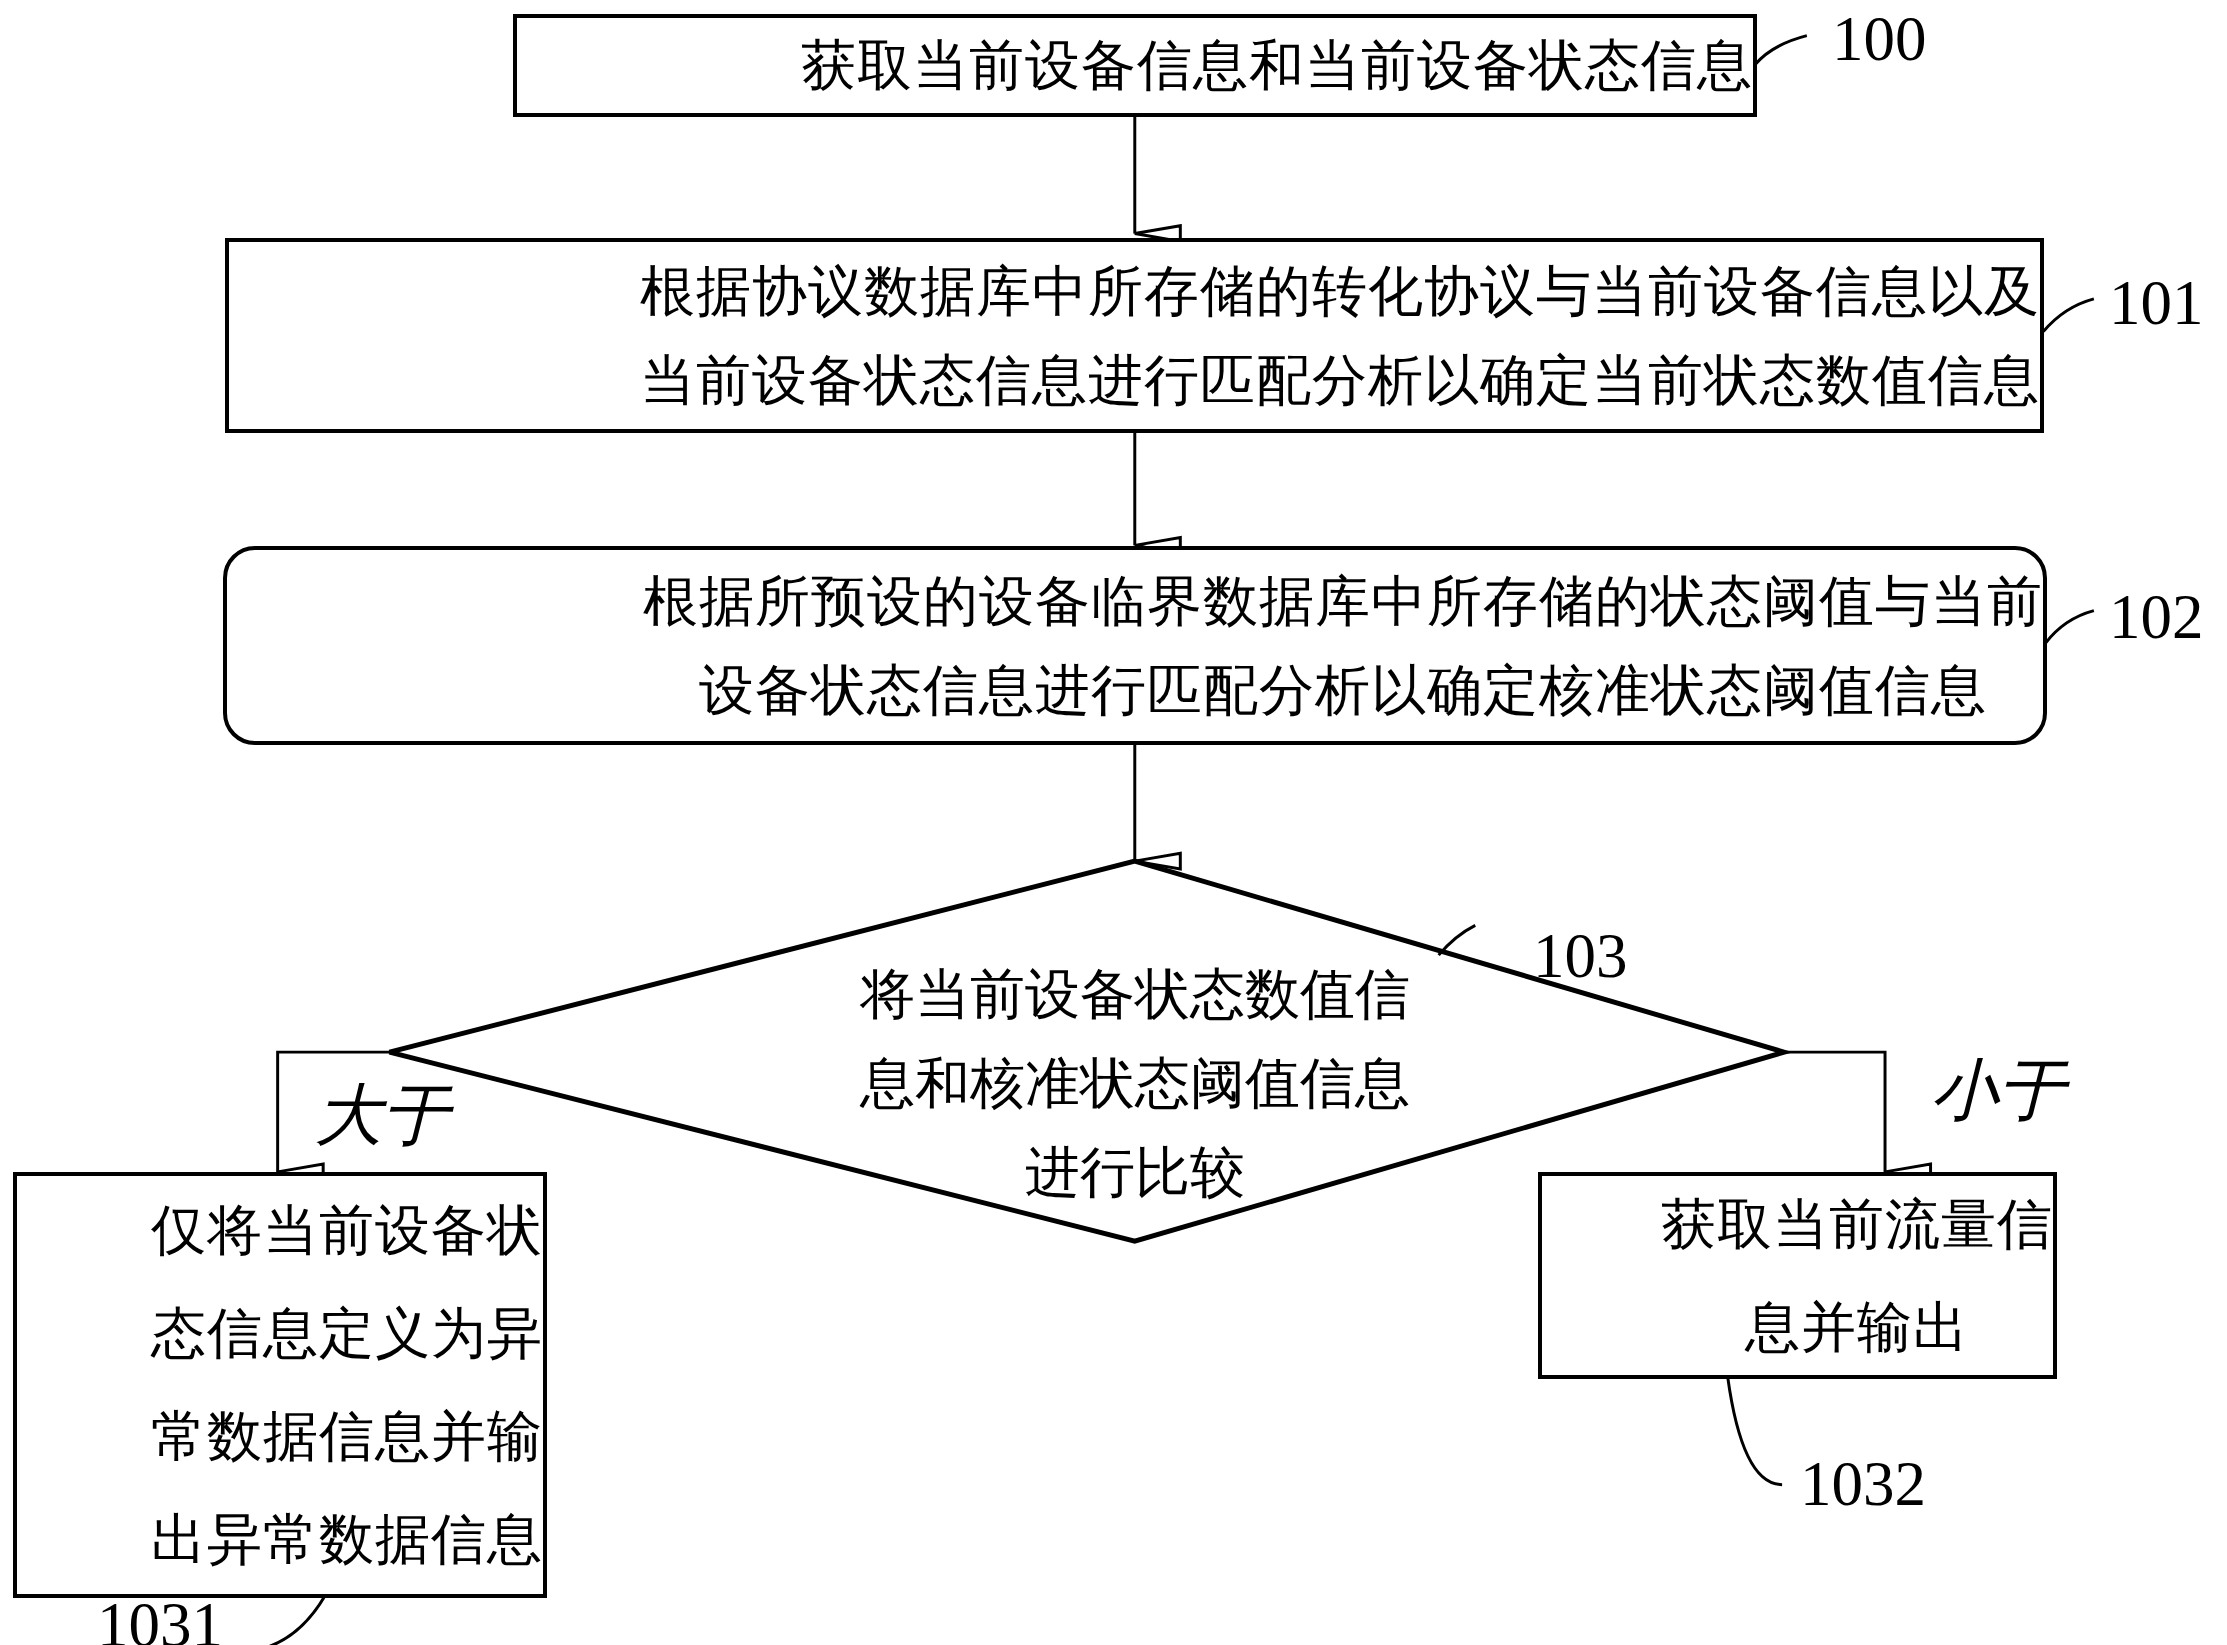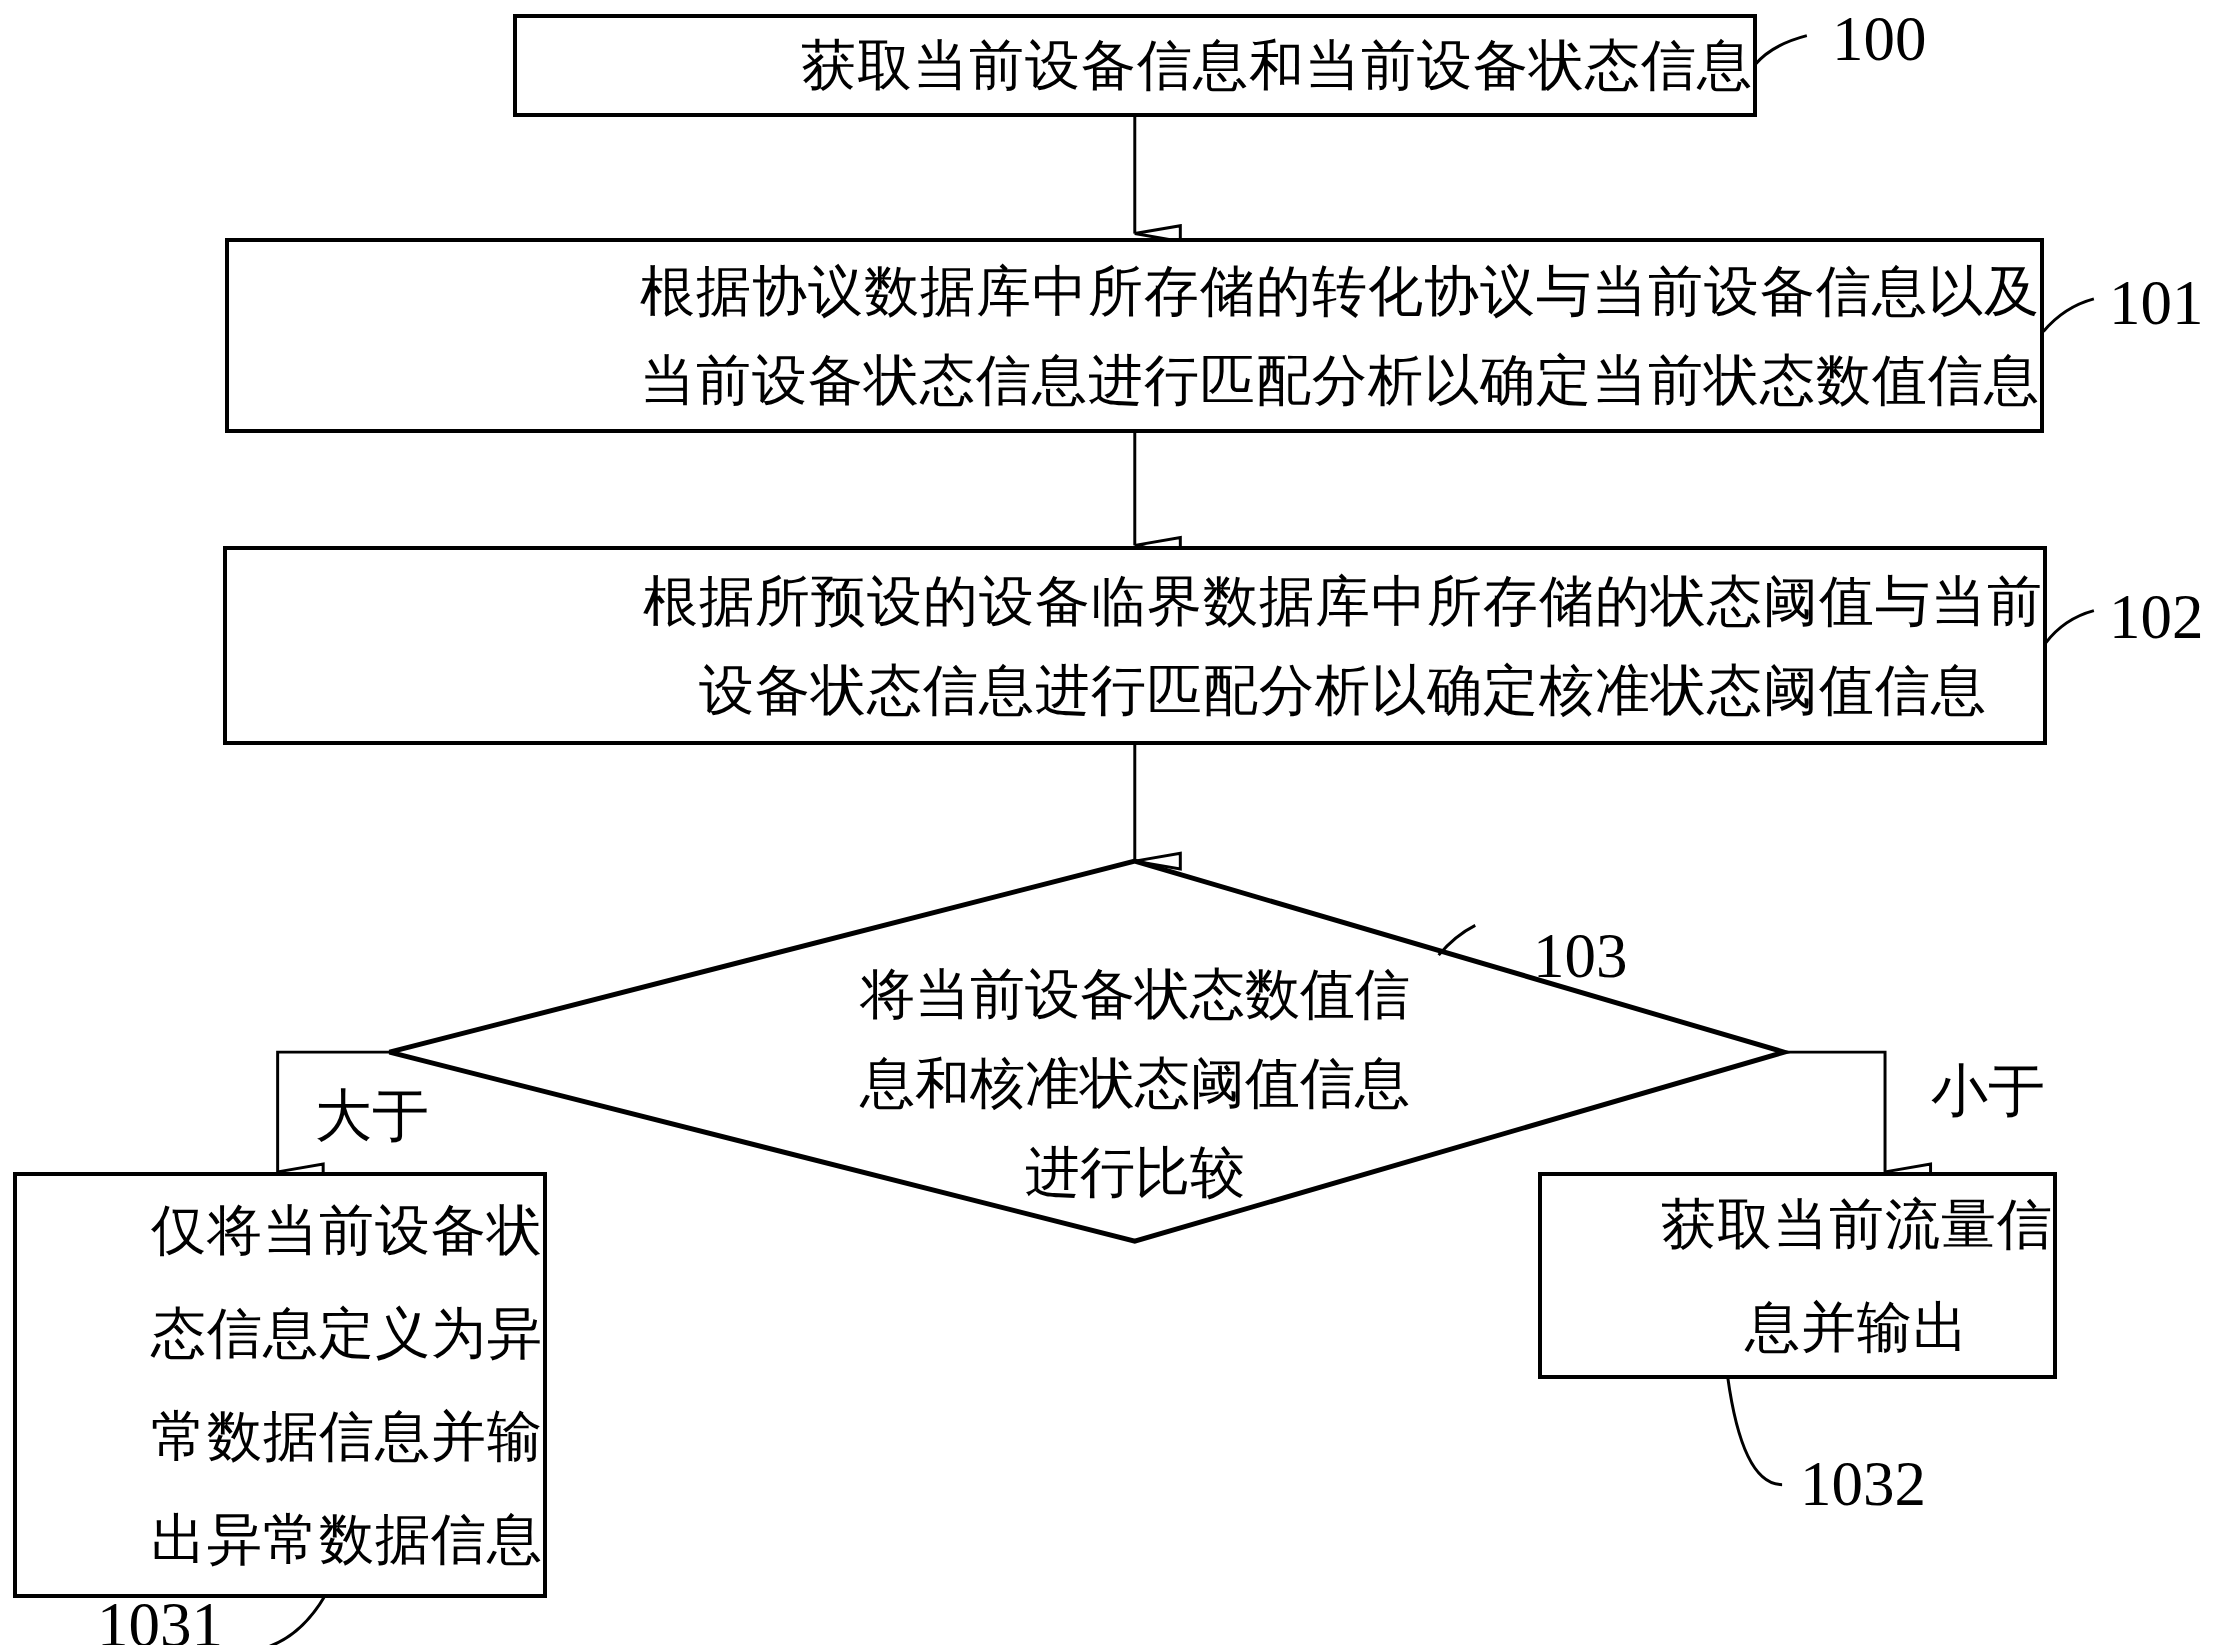--- a/index.html
+++ b/index.html
@@ -4,21 +4,21 @@
 <style>
   html, body { margin: 0; padding: 0; background: #ffffff; }
   body { width: 2228px; height: 1645px; position: relative; overflow: hidden;
          font-family: "DejaVu Serif", "Liberation Serif", serif; color: #000; }
   svg#flow { position: absolute; left: 0; top: 0; }
   .box { position: absolute; border: 4px solid #000; box-sizing: border-box; background: #fff;
          display: flex; align-items: center; justify-content: flex-end; text-align: center; }
   .box .txt { font-size: 55px; line-height: 89px; letter-spacing: 1px; }
   .ref { position: absolute; font-family: "Liberation Serif", "DejaVu Serif", serif;
          font-size: 63px; line-height: 63px; }
-  .branch { position: absolute; font-size: 57px; line-height: 57px; }
+  .branch { position: absolute; font-size: 67px; line-height: 57px; font-style: italic; }
   .dtext { position: absolute; text-align: center; font-size: 55px; line-height: 89px; }
 </style>
 </head>
 <body>
 
 <svg id="flow" width="2228" height="1645" viewBox="0 0 2250 1662">
   <defs>
     <marker id="arrowOpen" viewBox="0 0 20 50" refX="10" refY="48" markerWidth="20" markerHeight="50" markerUnits="userSpaceOnUse" orient="auto-start-reverse">
       <path d="M2,2 L18,2 L10,48 Z" fill="#fff" stroke="#000" stroke-width="3"></path>
     </marker>
@@ -45,21 +45,21 @@
 <div class="ref" style="left:1832px;top:8px;">100</div>
 
 <div class="box" style="left:225px;top:238px;width:1819px;height:195px;">
   <div class="txt">
     <div>根据协议数据库中所存储的转化协议与当前设备信息以及</div>
     <div>当前设备状态信息进行匹配分析以确定当前状态数值信息</div>
   </div>
 </div>
 <div class="ref" style="left:2109px;top:272px;">101</div>
 
-<div class="box" style="left:223px;top:546px;width:1824px;height:199px;">
+<div class="box" style="left:223px;top:546px;width:1824px;height:199px;border-radius:32px;">
   <div class="txt">
     <div>根据所预设的设备临界数据库中所存储的状态阈值与当前</div>
     <div>设备状态信息进行匹配分析以确定核准状态阈值信息</div>
   </div>
 </div>
 <div class="ref" style="left:2109px;top:586px;">102</div>
 
 <div class="dtext" style="left:739px;top:950px;width:792px;">
   <div>将当前设备状态数值信</div>
   <div>息和核准状态阈值信息</div>

